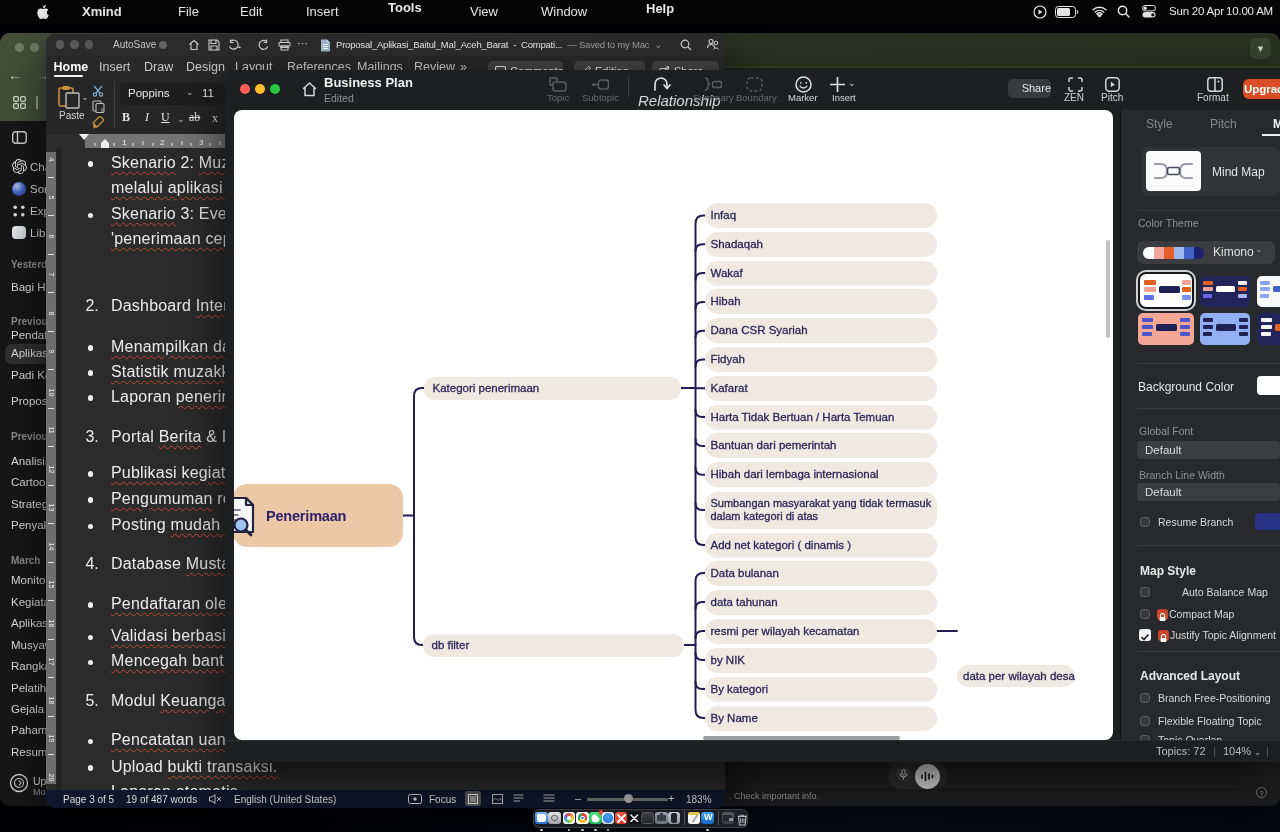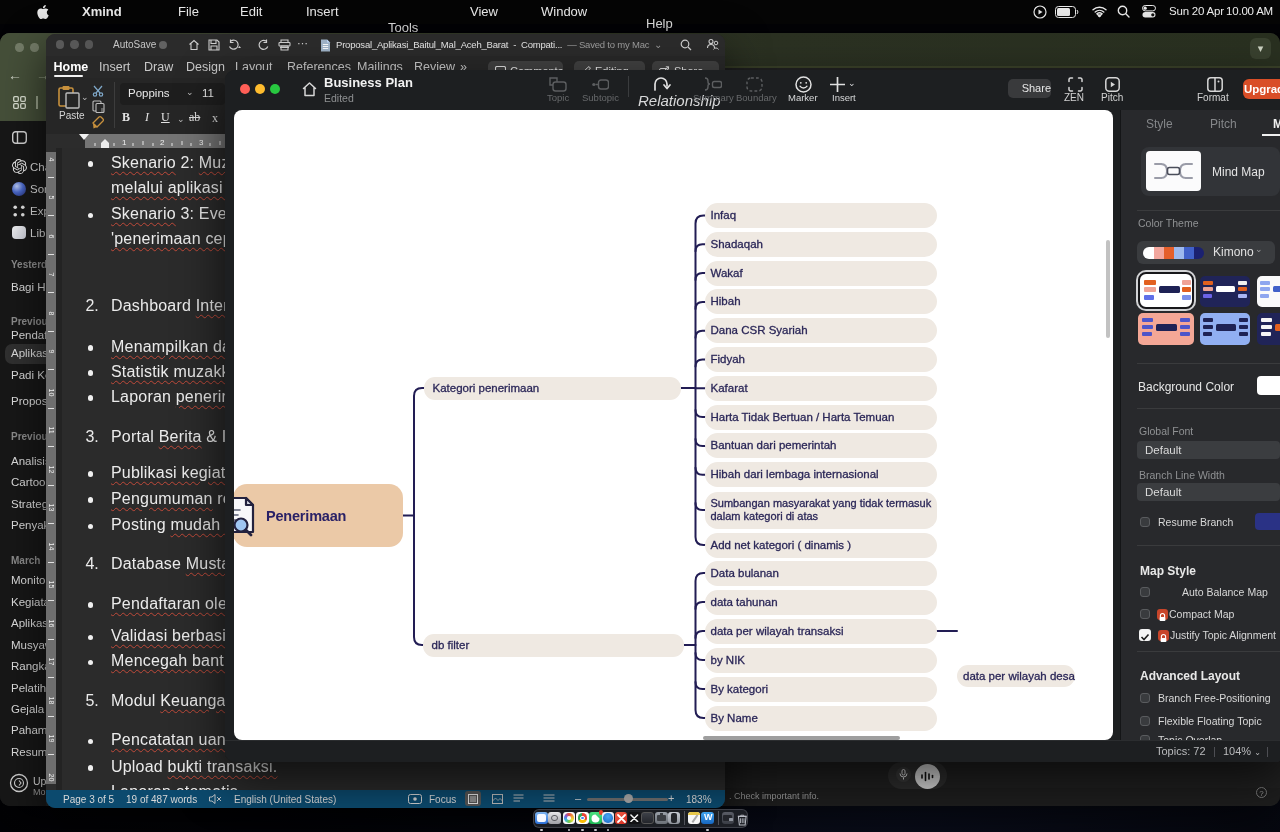--- a/index.html
+++ b/index.html
@@ -33,24 +33,24 @@
 <div id="screen">
 
   <div class="abs" id="menubar" style="left:0;top:0;width:1280px;height:24px;background:#060606;color:#f2f2f2;font-size:13px;">
     <svg class="abs" style="left:37px;top:5px" width="12" height="14" viewBox="0 0 814 1000">
         <path fill="#ededed" d="M788.1 340.9c-5.8 4.5-108.2 62.2-108.2 190.5 0 148.4 130.3 200.9 134.2 202.2-.6 3.2-20.7 71.9-68.7 141.9-42.8 61.6-87.5 123.1-155.5 123.1s-85.5-39.5-164-39.5c-76.5 0-103.7 40.8-165.9 40.8s-105.6-57-155.5-127C46.7 790.7 0 663 0 541.8c0-194.4 126.4-297.5 250.8-297.5 66.1 0 121.2 43.4 162.7 43.4 39.5 0 101.1-46 176.3-46 28.5 0 130.9 2.6 198.3 99.2zm-234-181.5c31.1-36.9 53.1-88.1 53.1-139.3 0-7.1-.6-14.3-1.9-20.1-50.6 1.9-110.8 33.7-147.1 75.8-28.5 32.4-55.1 83.6-55.1 135.5 0 7.8 1.3 15.6 1.9 18.1 3.2.6 8.4 1.3 13.6 1.3 45.4 0 102.5-30.4 135.5-71.3z"></path>
       </svg>
     <span class="abs" style="left:82px;top:4px;font-weight:bold;">Xmind</span>
     <span class="abs" style="left:178px;top:4px;">File</span>
     <span class="abs" style="left:240px;top:4px;">Edit</span>
     <span class="abs" style="left:306px;top:4px;">Insert</span>
-    <span class="abs" style="left:388px;top:20px;">Tools</span>
+    <span class="abs" style="left:388px;top:0;font-weight:bold;">Tools</span>
     <span class="abs" style="left:470px;top:4px;">View</span>
     <span class="abs" style="left:541px;top:4px;">Window</span>
-    <span class="abs" style="left:646px;top:16px;">Help</span>
+    <span class="abs" style="left:646px;top:1px;font-weight:bold;">Help</span>
     
     <svg class="abs" style="left:1033px;top:5px" width="14" height="14" viewBox="0 0 14 14">
         <circle cx="7" cy="7" r="6" fill="none" stroke="#ededed" stroke-width="1.2"></circle>
         <path d="M5.5 4.5 L9.5 7 L5.5 9.5 Z" fill="#ededed"></path>
       </svg>
     <g></g>
     <svg class="abs" style="left:1055px;top:6px" width="25" height="12" viewBox="0 0 25 12">
         <rect x="0.5" y="0.5" width="20" height="11" rx="3" fill="none" stroke="#ededed" stroke-width="1"></rect>
         <rect x="2" y="2" width="13" height="8" rx="1.5" fill="#ededed"></rect>
         <path d="M22 4 q2 2 0 4" stroke="#ededed" stroke-width="1" fill="none"></path>
@@ -390,21 +390,21 @@
         <div class="dnum" style="top:543.5px;">5.</div>
           <div class="dline" style="top:543.5px;">Modul <span class="sq">Keuangan</span></div>
         <span class="dbul" style="top:590.7px;"></span>
           <div class="dline" style="top:583.2px;"><span class="sq">Pencatatan uang masuk</span></div>
         <span class="dbul" style="top:617px;"></span>
           <div class="dline" style="top:609.5px;">Upload <span class="sq">bukti transaksi.</span></div>
         <div class="dline" style="top:635px;">Laporan <span class="sq">otomatis</span></div>
       </div>
     </div>
 
-    <div id="word-status" class="abs" style="left:0;top:756px;width:679px;height:18px;background:#0c4a6e;font-size:10px;color:#d8d8d8;">
+    <div id="word-status" class="abs" style="left:0;top:756px;width:679px;height:18px;background:#0f172a;font-size:10px;color:#d8d8d8;">
       <span class="abs" style="left:17px;top:3.5px;">Page 3 of 5</span>
       <span class="abs" style="left:80px;top:3.5px;">19 of 487 words</span>
       <svg class="abs" style="left:163px;top:4px" width="13" height="10" viewBox="0 0 13 10">
           <path d="M0.5 3 H3 L6 0.5 V9.5 L3 7 H0.5 Z" fill="none" stroke="#d0d0d0" stroke-width="0.9"></path>
           <path d="M8 3 L12 7 M12 3 L8 7" stroke="#d0d0d0" stroke-width="0.9"></path>
         </svg>
       <span class="abs" style="left:188px;top:3.5px;">English (United States)</span>
       <svg class="abs" style="left:362px;top:4px" width="14" height="10" viewBox="0 0 14 10">
           <rect x="0.5" y="0.5" width="13" height="9" rx="2" fill="none" stroke="#d0d0d0" stroke-width="1"></rect>
           <circle cx="7" cy="5" r="1.8" fill="#d0d0d0"></circle>
@@ -564,21 +564,21 @@
       <div class="abs leaf" style="top:208.2px;">Dana CSR Syariah</div>
       <div class="abs leaf" style="top:237px;">Fidyah</div>
       <div class="abs leaf" style="top:265.8px;">Kafarat</div>
       <div class="abs leaf" style="top:294.6px;">Harta Tidak Bertuan / Harta Temuan</div>
       <div class="abs leaf" style="top:323.4px;">Bantuan dari pemerintah</div>
       <div class="abs leaf" style="top:352.2px;">Hibah dari lembaga internasional</div>
       <div class="abs leaf" style="top:381.5px;height:37px;line-height:13.5px;padding-top:5px;font-size:11px;">Sumbangan masyarakat yang tidak termasuk<br>dalam kategori di atas</div>
       <div class="abs leaf" style="top:422.5px;">Add net kategori ( dinamis )</div>
       <div class="abs leaf" style="top:450.5px;">Data bulanan</div>
       <div class="abs leaf" style="top:479.5px;">data tahunan</div>
-      <div class="abs leaf" style="top:508.5px;">data per wilayah transaksi</div>
+      <div class="abs leaf" style="top:508.5px;">resmi per wilayah kecamatan</div>
       <div class="abs leaf" style="top:537.5px;">by NIK</div>
       <div class="abs leaf" style="top:566.5px;">By kategori</div>
       <div class="abs leaf" style="top:595.5px;">By Name</div>
       <div class="abs xnode" style="left:723px;top:509.5px;width:118px;height:22px;line-height:22px;padding-left:6px;border-radius:11px;margin-top:45px;">data per wilayah desa</div>
 
       <div class="abs" style="left:872px;top:130px;width:3.5px;height:98px;background:#c2c2c2;border-radius:2px;"></div>
       <div class="abs" style="left:469px;top:626px;width:197px;height:4px;background:#9e9e9e;border-radius:2px;"></div>
     </div>
     <div id="xmind-panel" class="abs" style="left:895px;top:0;width:165px;height:692px;background:#28292c;border-left:1px solid #141517;">
       <div class="abs" style="left:0;top:0;width:165px;height:40px;background:#1d1f21;"></div>

